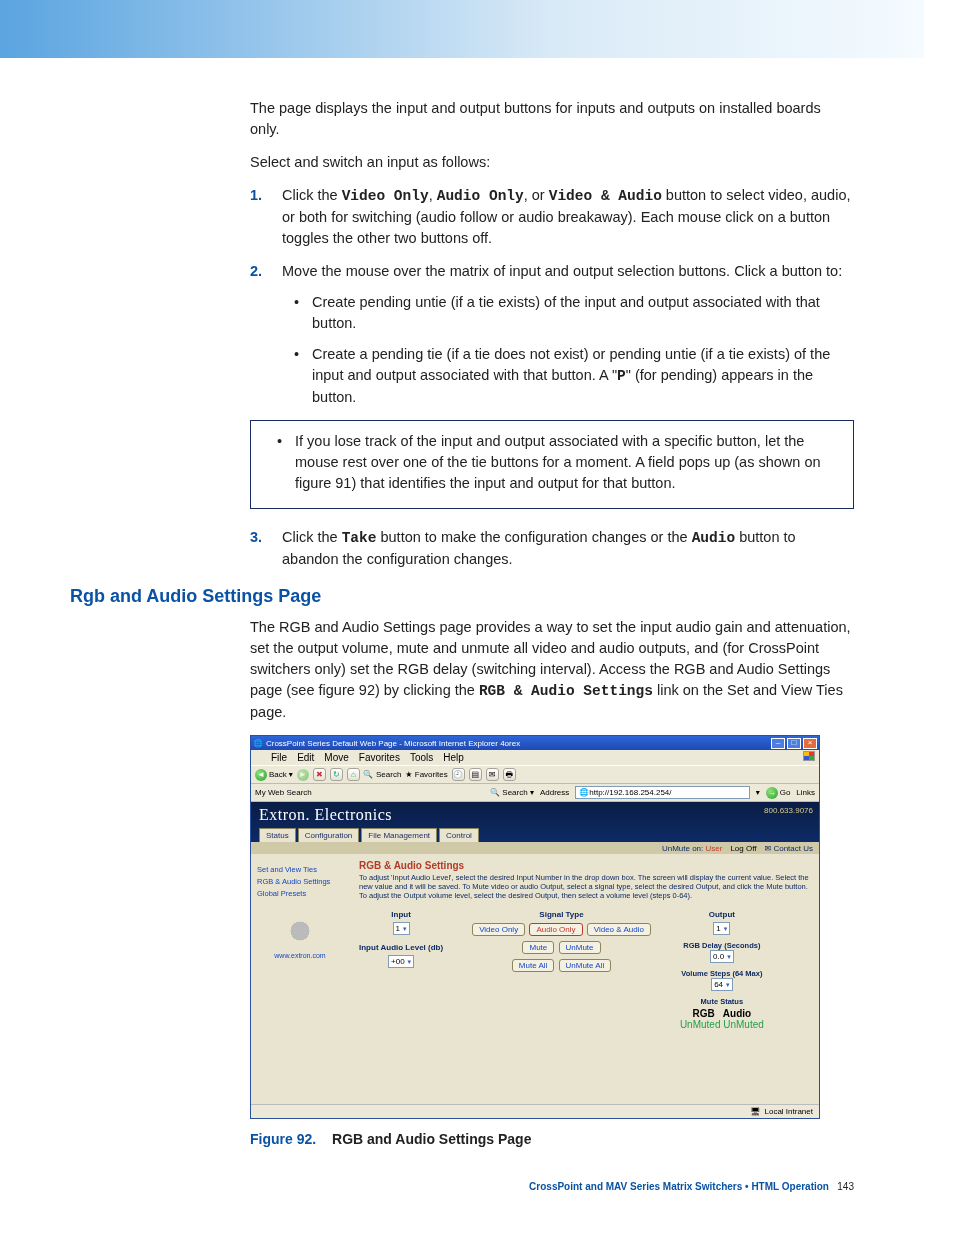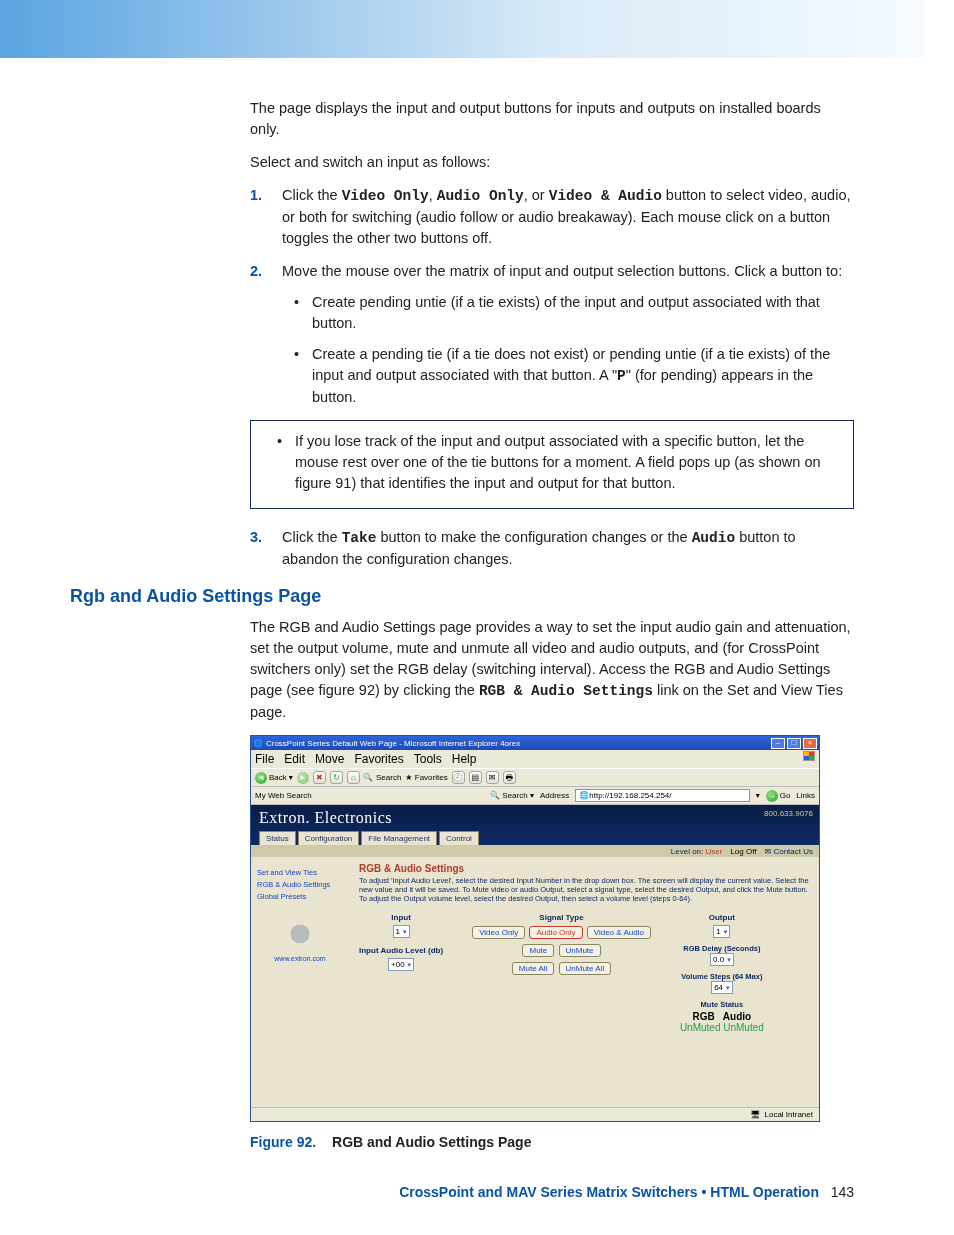--- a/index.html
+++ b/index.html
@@ -20,21 +20,21 @@
   h2.section { color: #0a53a4; font-size: 18px; font-weight: bold; margin: 16px 0 10px 0; }
 
   
   .shot-wrap { margin-left: 0; }
   .ie-window { width: 570px; border: 1px solid #2a4ea0; font-family: Tahoma, Arial, sans-serif; font-size: 8px; color: #000; background: #fff; }
   .ie-titlebar { background: linear-gradient(to bottom, #2e66d8, #1f49b4); color: #fff; display: flex; align-items: center; height: 14px; padding: 0 2px; }
   .ie-titlebar .t-text { flex: 1; font-size: 8px; padding-left: 3px; white-space: nowrap; overflow: hidden; }
   .win-btn { width: 14px; height: 11px; margin-left: 2px; border: 1px solid #fff; display: inline-flex; align-items: center; justify-content: center; font-size: 8px; line-height: 1; }
   .win-btn.min, .win-btn.max { background: #4d7de0; color: #fff; }
   .win-btn.close { background: #e36b3e; color: #fff; }
-  .ie-menubar { background: #ece9d8; padding: 2px 4px; font-size: 12px; display: flex; gap: 10px; position: relative; }
+  .ie-menubar { background: #ece9d8; padding: 2px 20px; font-size: 10px; display: flex; gap: 10px; position: relative; }
   .ie-menubar .flag { position: absolute; right: 4px; top: 1px; width: 12px; height: 10px; background: conic-gradient(#e33 0 25%, #3a3 0 50%, #35d 0 75%, #fb0 0 100%); border: 1px solid #999; }
   .ie-toolbar { background: #ece9d8; padding: 2px 4px; display: flex; align-items: center; gap: 4px; border-top: 1px solid #fff; border-bottom: 1px solid #bbb; }
   .tb-btn { width: 13px; height: 13px; border: 1px solid #a8a49a; border-radius: 3px; background: linear-gradient(#fff,#e6e2d4); display: inline-flex; align-items: center; justify-content: center; font-size: 8px; }
   .tb-back { display: inline-flex; align-items: center; gap: 2px; font-size: 8px; }
   .green-circ { width: 12px; height: 12px; border-radius: 50%; background: radial-gradient(circle at 35% 35%, #8de27a, #2c9e2c); display:inline-flex; align-items:center; justify-content:center; color:#fff; font-size:8px; }
   .ie-addr { background: #ece9d8; padding: 2px 4px; display: flex; align-items: center; gap: 6px; border-bottom: 1px solid #bbb; }
   .addr-field { background: #fff; border: 1px solid #7f9db9; height: 13px; padding: 0 3px; font-size: 8px; display: flex; align-items: center; }
   .addr-field.url { flex: 1; }
   .go-btn { display:inline-flex; align-items:center; gap:2px; font-size:8px; }
   .ext-header { background: linear-gradient(to bottom, #091d44, #0e2a66); color: #fff; padding: 4px 8px 0 8px; position: relative; }
@@ -59,21 +59,21 @@
   .sel::after { content: "▾"; margin-left: 3px; color: #3a63b8; font-size: 7px; }
   .btn { display: inline-block; background: #f4f1e2; border: 1px solid #8b855e; border-radius: 3px; font-size: 8px; padding: 1px 6px; color: #1447c9; margin: 1px; cursor: pointer; }
   .btn.red { color: #c0392b; border-color: #c0392b; }
   .mute-row { margin-top: 3px; }
   .right-col .small { font-size: 7.5px; color: #0e2a66; font-weight: bold; margin-top: 6px; }
   .mute-status { font-size: 10px; margin-top: 2px; }
   .mute-status .un { color: #21a04b; }
   .ie-status { background: #ece9d8; border-top: 1px solid #bbb; height: 14px; font-size: 8px; display: flex; justify-content: flex-end; align-items: center; padding-right: 6px; gap: 4px; }
   .caption { margin-top: 12px; font-size: 14px; }
   .caption .fig { color: #0a53a4; font-weight: bold; margin-right: 12px; }
-  .footer { margin-top: 34px; text-align: right; font-size: 14px; }
+  .footer { margin-top: 34px; text-align: right; font-size: 10px; }
   .footer .ft-main { color: #0a53a4; font-weight: bold; }
 </style>
 </head>
 <body>
 
 <div class="page">
   <div class="topbar"></div>
 
   <div class="body-col">
     <p>The page displays the input and output buttons for inputs and outputs on installed boards only.</p>
@@ -162,21 +162,21 @@
           <div class="ext-logo">Extron. Electronics</div>
           <div class="ext-phone">800.633.9076</div>
           <div class="ext-tabs">
             <span class="ext-tab">Status</span>
             <span class="ext-tab">Configuration</span>
             <span class="ext-tab">File Management</span>
             <span class="ext-tab">Control</span>
           </div>
         </div>
         <div class="ext-substrip">
-          <span><span>Level on:</span> <span style="color:#c0392b;">User</span></span>
+          <span><span>UnMute on:</span> <span style="color:#c0392b;">User</span></span>
           <span class="logoff">Log Off</span>
           <span>✉ <span>Contact Us</span></span>
         </div>
 
         <div class="ext-body">
           <div class="ext-side">
             <a>Set and View Ties</a>
             <a>RGB &amp; Audio Settings</a>
             <a>Global Presets</a>
             <div class="logo2"></div>

